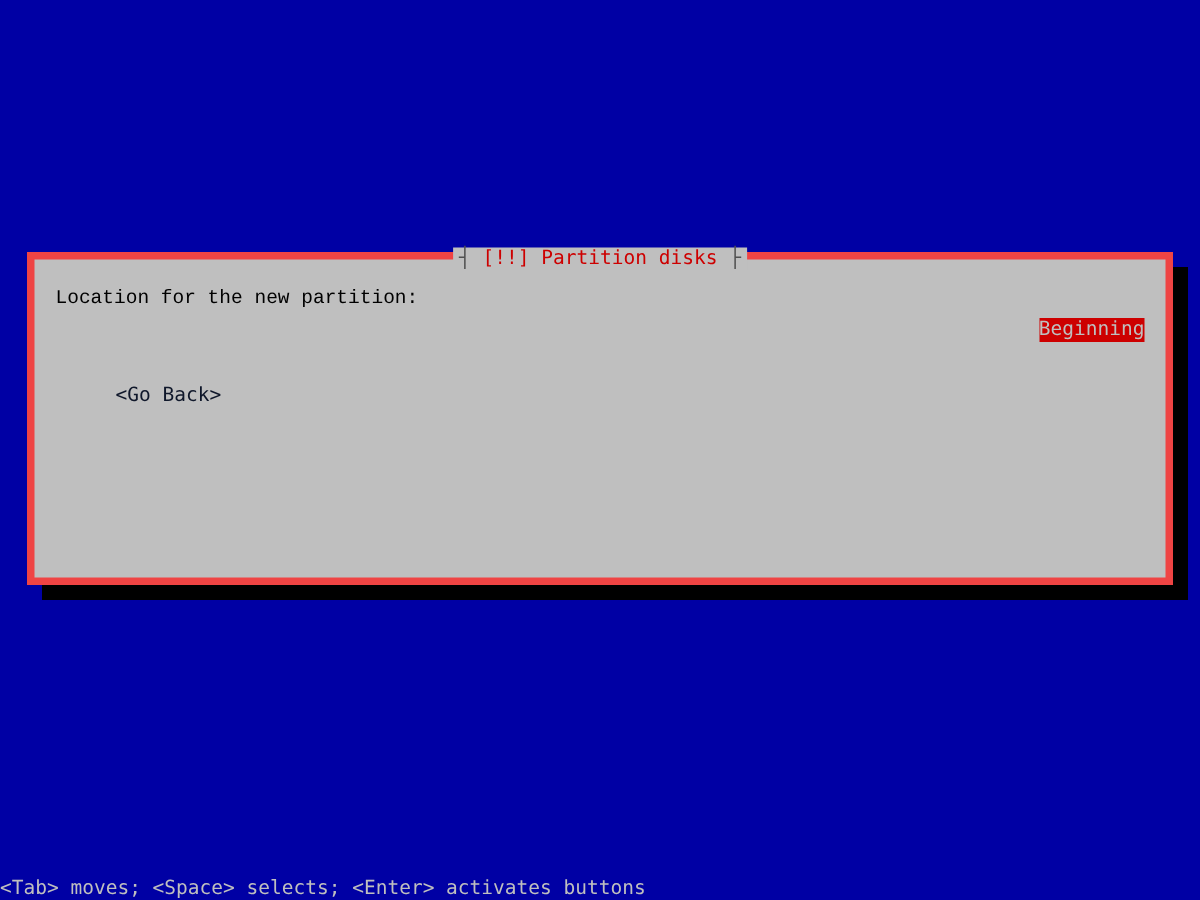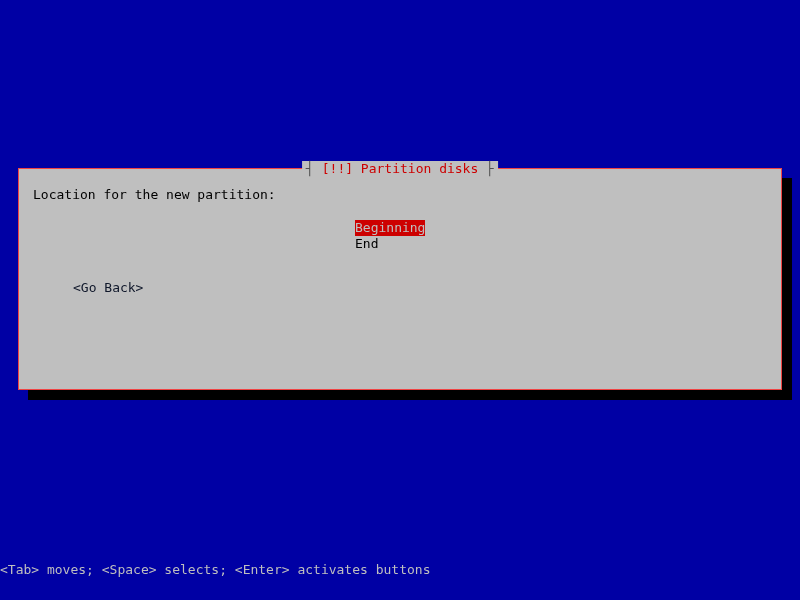--- a/index.html
+++ b/index.html
@@ -24,21 +24,21 @@
       height: 222px;
       background: #000000;
     }
     .dialog {
       position: absolute;
       left: 18px;
       top: 168px;
       width: 764px;
       height: 222px;
       background: #bfbfbf;
-      border: 1px solid #ef4444;
+      border: 5px solid #ef4444;
     }
     .title-bar {
       position: absolute;
       top: -8px;
       left: 50%;
       transform: translateX(-50%);
       background: #bfbfbf;
       padding: 0 4px;
       white-space: nowrap;
     }
@@ -53,63 +53,63 @@
     }
     .content {
       padding: 18px 14px;
       color: #000000;
       line-height: 1.3;
     }
     .instruction {
       margin-bottom: 16px;
     }
     .prompt {
-      margin-bottom: 16px;
+      margin-bottom: 4px;
+      font-family: Liberation Mono, monospace;
     }
     .options {
-      text-align: left;
+      text-align: right;
       padding-left: 322px;
       margin-bottom: 28px;
     }
     .option {
       display: inline-block;
       color: #000000;
     }
     .option.selected {
       background: #cd0000;
       color: #bfbfbf;
     }
     .option-row {
       line-height: 1.25;
     }
     .go-back {
       padding-left: 40px;
       color: #0f172a;
     }
     .footer {
       position: absolute;
-      bottom: 23px;
+      bottom: 0;
       left: 0;
       color: #bfbfbf;
       font-size: 13px;
       white-space: nowrap;
     }
   </style>
 </head>
 <body>
 
 <div class="dialog-shadow"></div>
 
 <div class="dialog">
   <div class="title-bar">
     <span class="title-bracket">┤ </span><span class="title-marks">[!!]</span><span class="title-text"> </span><span class="title-text">Partition disks</span><span class="title-bracket"> ├</span>
   </div>
   <div class="content">
     <div class="prompt">Location for the new partition:</div>
     <div class="options">
       <div class="option-row"><span class="option selected">Beginning</span></div>
-      <div class="option-row"><span class="option">End</span></div>
     </div>
     <div class="go-back">&lt;Go Back&gt;</div>
   </div>
 </div>
 
 <div class="footer">&lt;Tab&gt; moves; &lt;Space&gt; selects; &lt;Enter&gt; activates buttons</div>
 
 </body></html>

